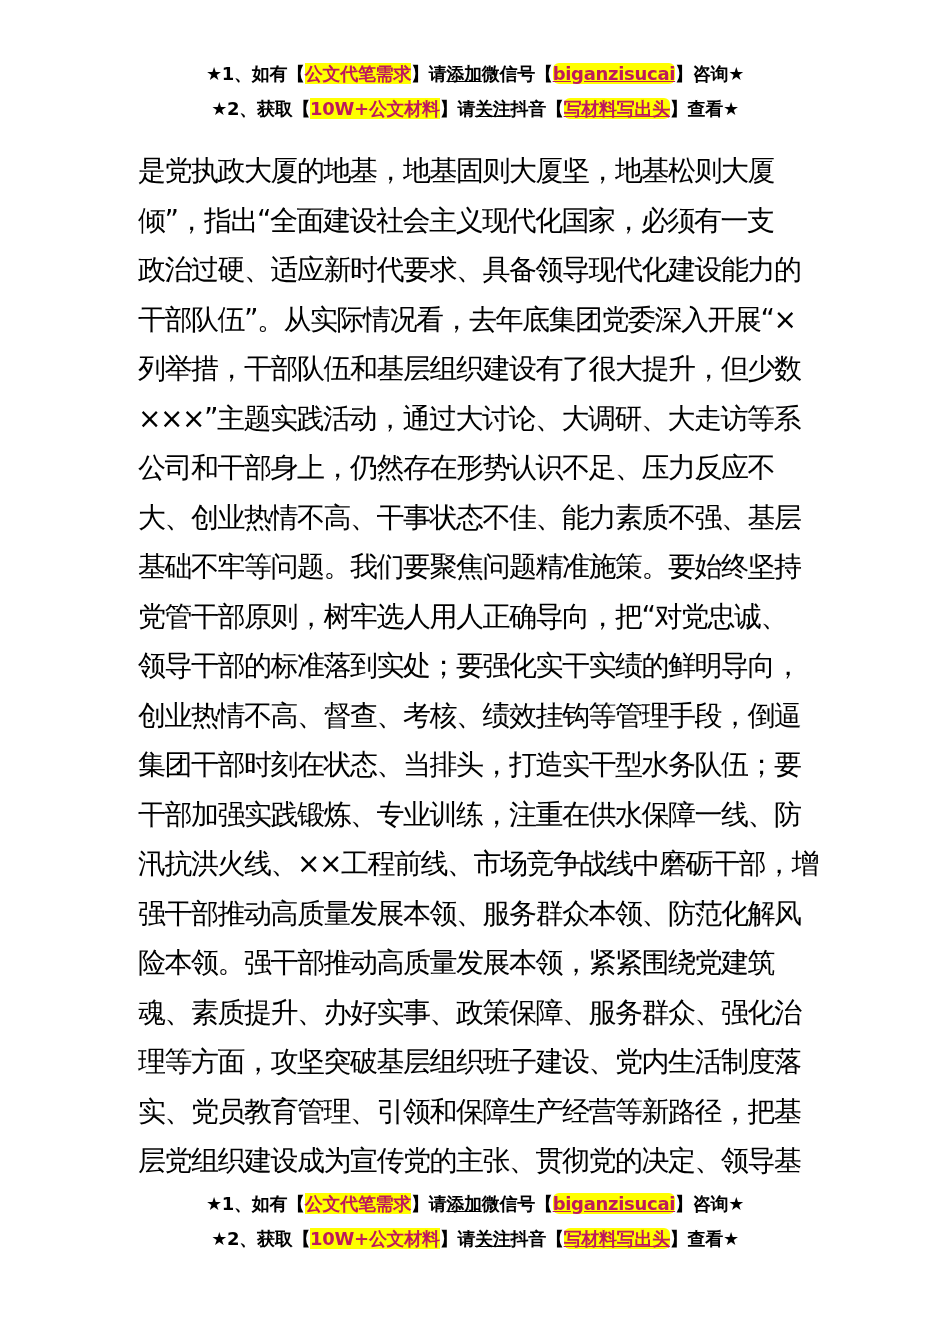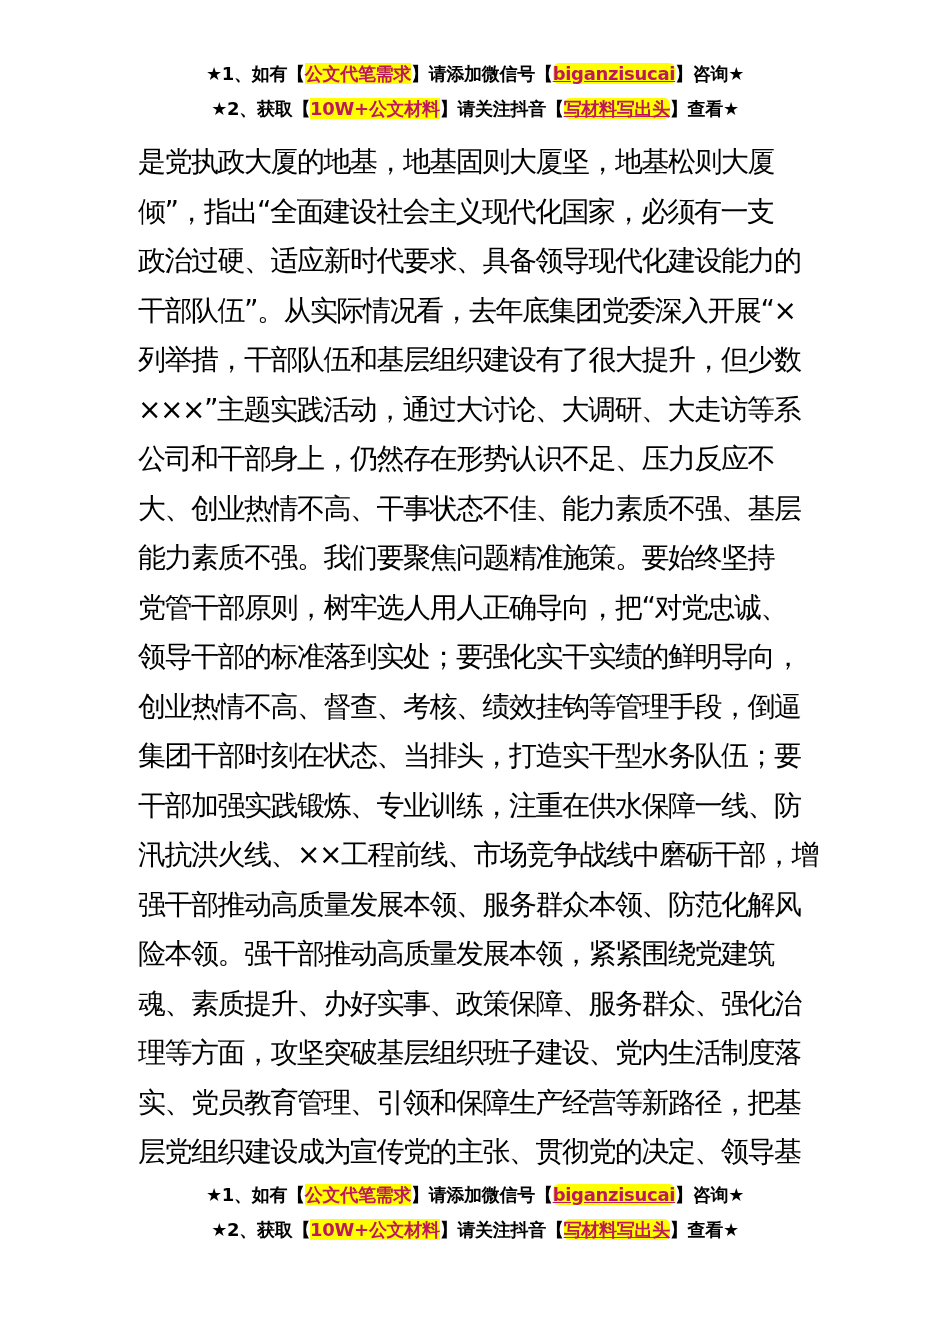--- a/index.html
+++ b/index.html
@@ -23,23 +23,23 @@
     color: #000000;
   }
   .notice.top { padding-top: 56px; }
   .notice.bottom { padding-top: 0; }
   .notice-line { line-height: 35px; height: 35px; white-space: nowrap; }
   .hl {
     background: #ffff00;
     color: #be185d;
   }
   .hl.u { text-decoration: underline; border-radius: 6px; }
-  .u-black { }
+  .u-black { text-decoration: underline; }
   .doc-body {
-    margin: 11px 0 0 138px;
+    margin: 20px 0 0 138px;
     width: 680px;
     font-size: 28px;
     letter-spacing: -1.5px;
     color: #000000;
   }
   .doc-line {
     height: 49.5px;
     line-height: 49.5px;
     white-space: nowrap;
     text-align: left;
@@ -57,21 +57,21 @@
 
   <div class="doc-body">
     <div class="doc-line">是党执政大厦的地基，地基固则大厦坚，地基松则大厦</div>
     <div class="doc-line">倾”，指出“全面建设社会主义现代化国家，必须有一支</div>
     <div class="doc-line">政治过硬、适应新时代要求、具备领导现代化建设能力的</div>
     <div class="doc-line">干部队伍”。从实际情况看，去年底集团党委深入开展“×</div>
     <div class="doc-line">列举措，干部队伍和基层组织建设有了很大提升，但少数</div>
     <div class="doc-line">×××”主题实践活动，通过大讨论、大调研、大走访等系</div>
     <div class="doc-line">公司和干部身上，仍然存在形势认识不足、压力反应不</div>
     <div class="doc-line">大、创业热情不高、干事状态不佳、能力素质不强、基层</div>
-    <div class="doc-line">能力素质不强。我们要聚焦问题精准施策。要始终坚持</div>
+    <div class="doc-line">基础不牢等问题。我们要聚焦问题精准施策。要始终坚持</div>
     <div class="doc-line">党管干部原则，树牢选人用人正确导向，把“对党忠诚、</div>
     <div class="doc-line">领导干部的标准落到实处；要强化实干实绩的鲜明导向，</div>
     <div class="doc-line">创业热情不高、督查、考核、绩效挂钩等管理手段，倒逼</div>
     <div class="doc-line">集团干部时刻在状态、当排头，打造实干型水务队伍；要</div>
     <div class="doc-line">干部加强实践锻炼、专业训练，注重在供水保障一线、防</div>
     <div class="doc-line">汛抗洪火线、××工程前线、市场竞争战线中磨砺干部，增</div>
     <div class="doc-line">强干部推动高质量发展本领、服务群众本领、防范化解风</div>
     <div class="doc-line">险本领。强干部推动高质量发展本领，紧紧围绕党建筑</div>
     <div class="doc-line">魂、素质提升、办好实事、政策保障、服务群众、强化治</div>
     <div class="doc-line">理等方面，攻坚突破基层组织班子建设、党内生活制度落</div>

